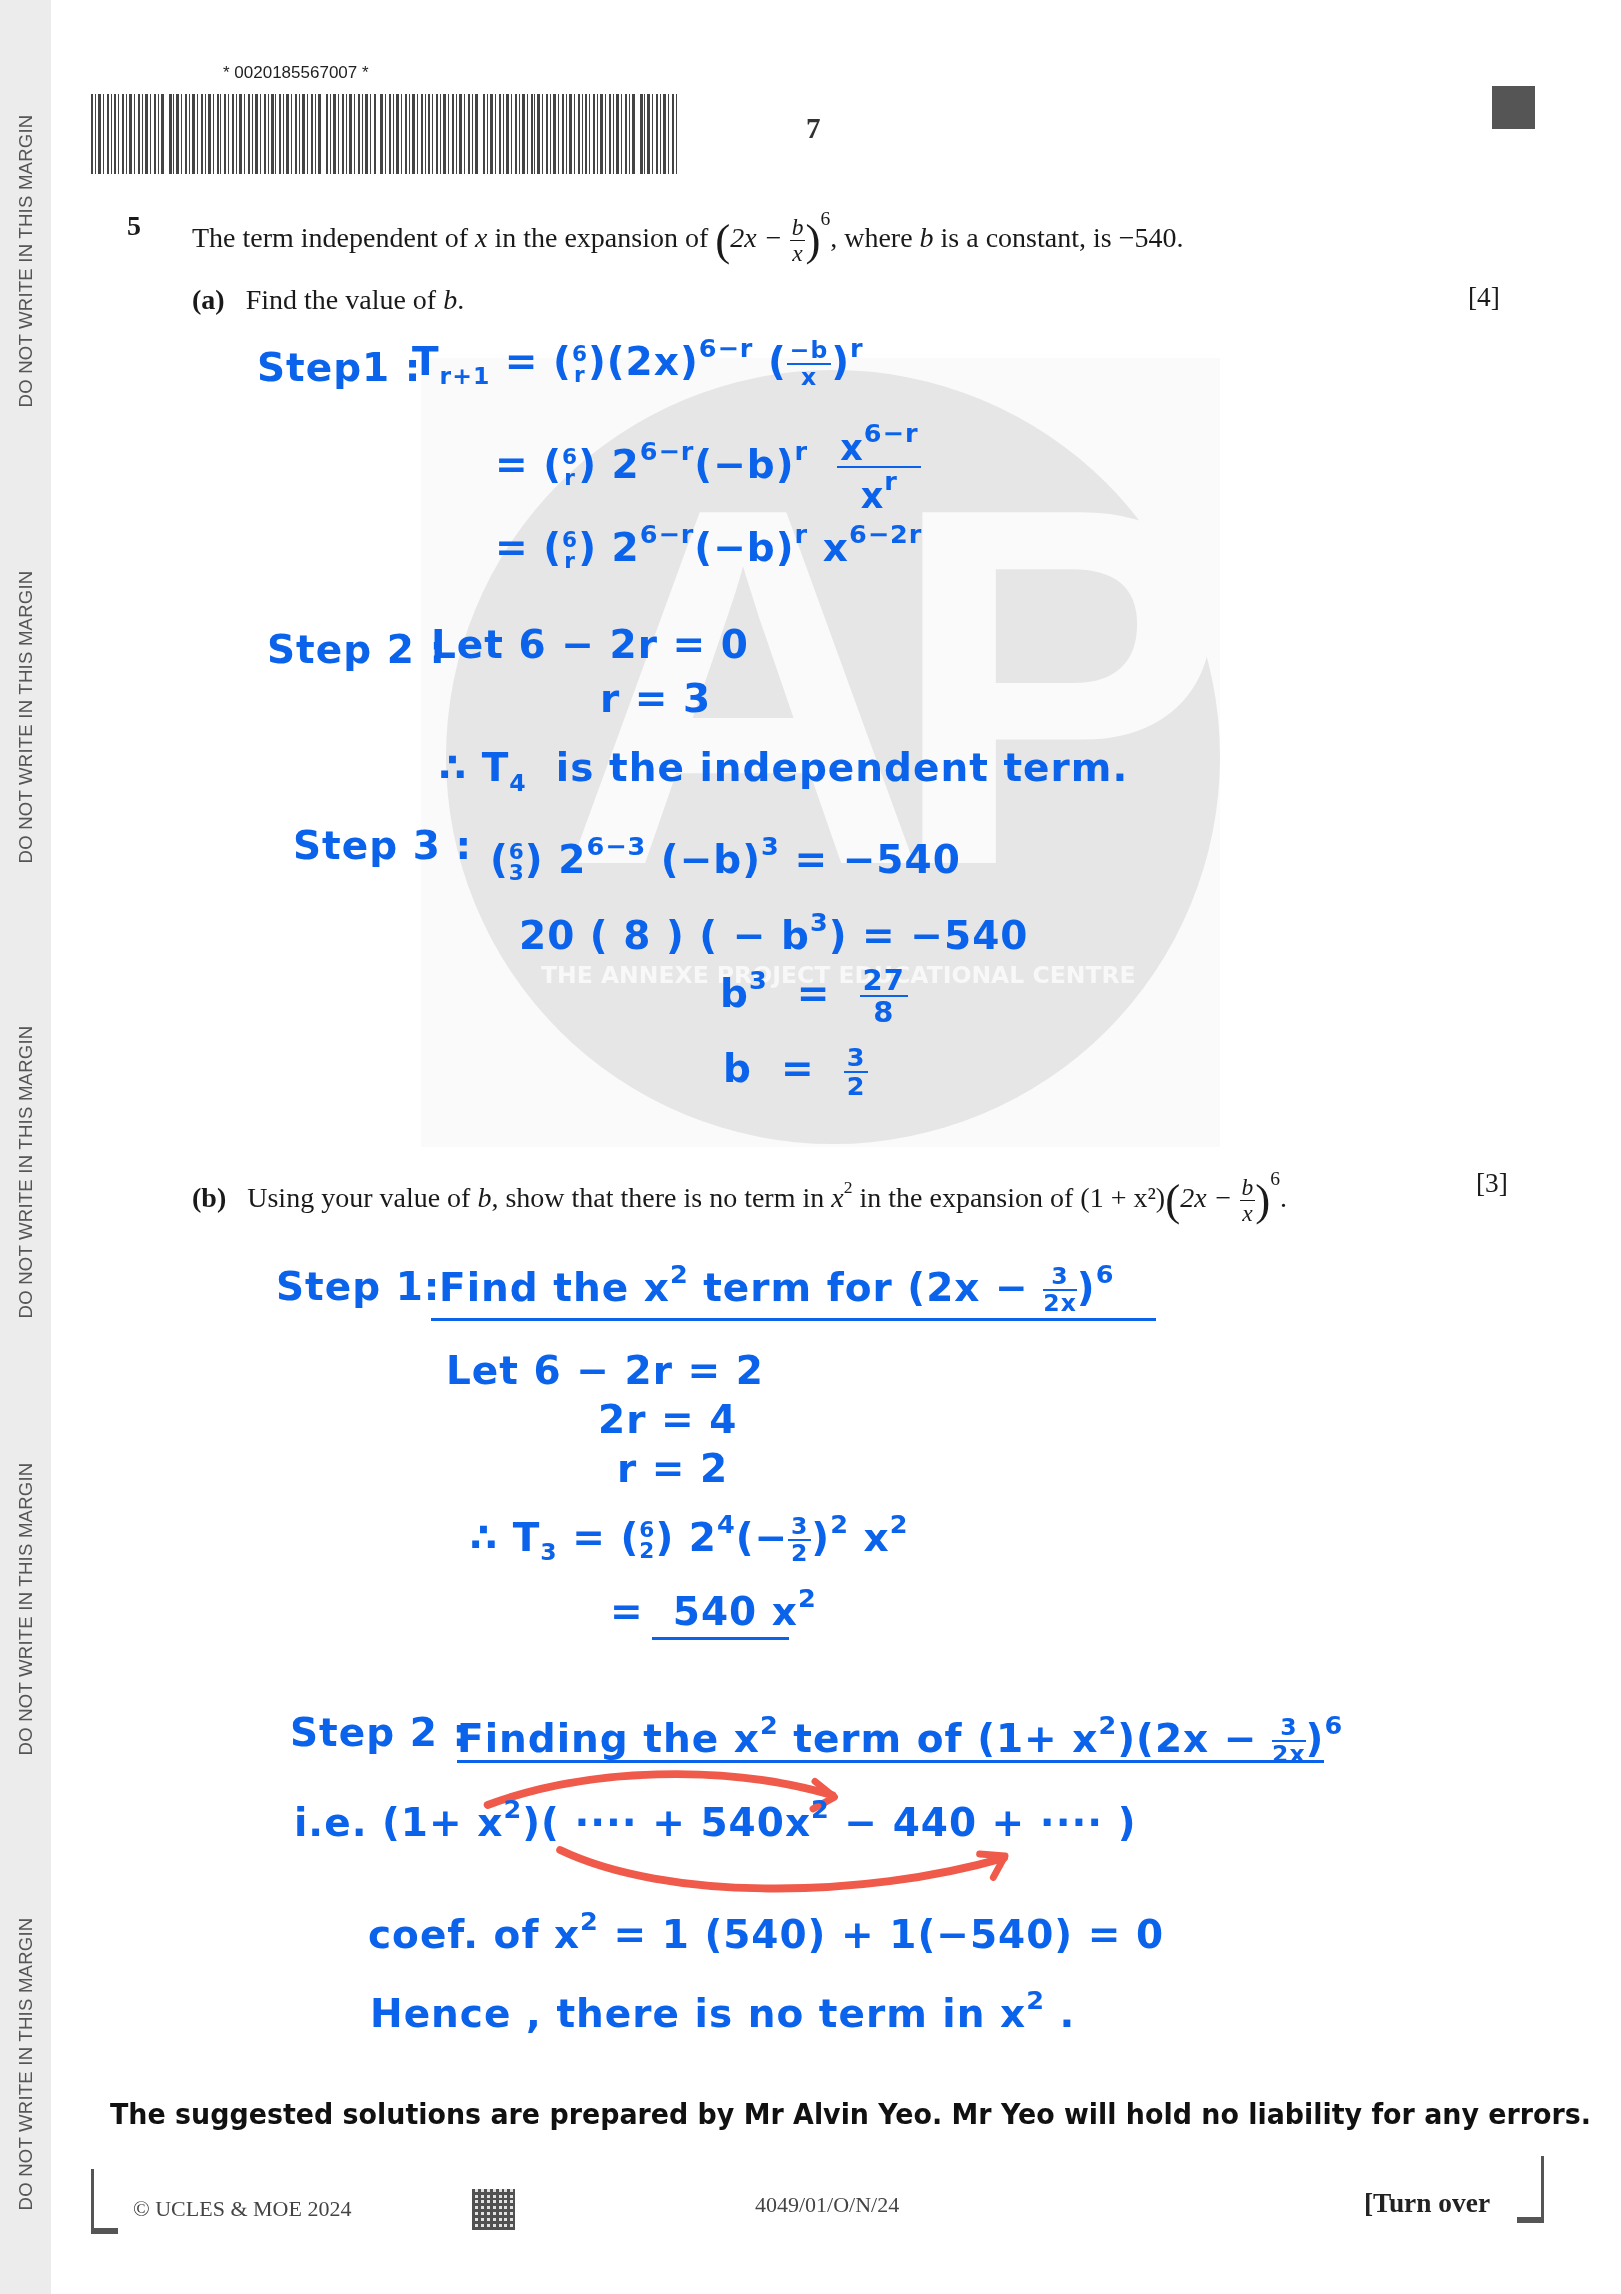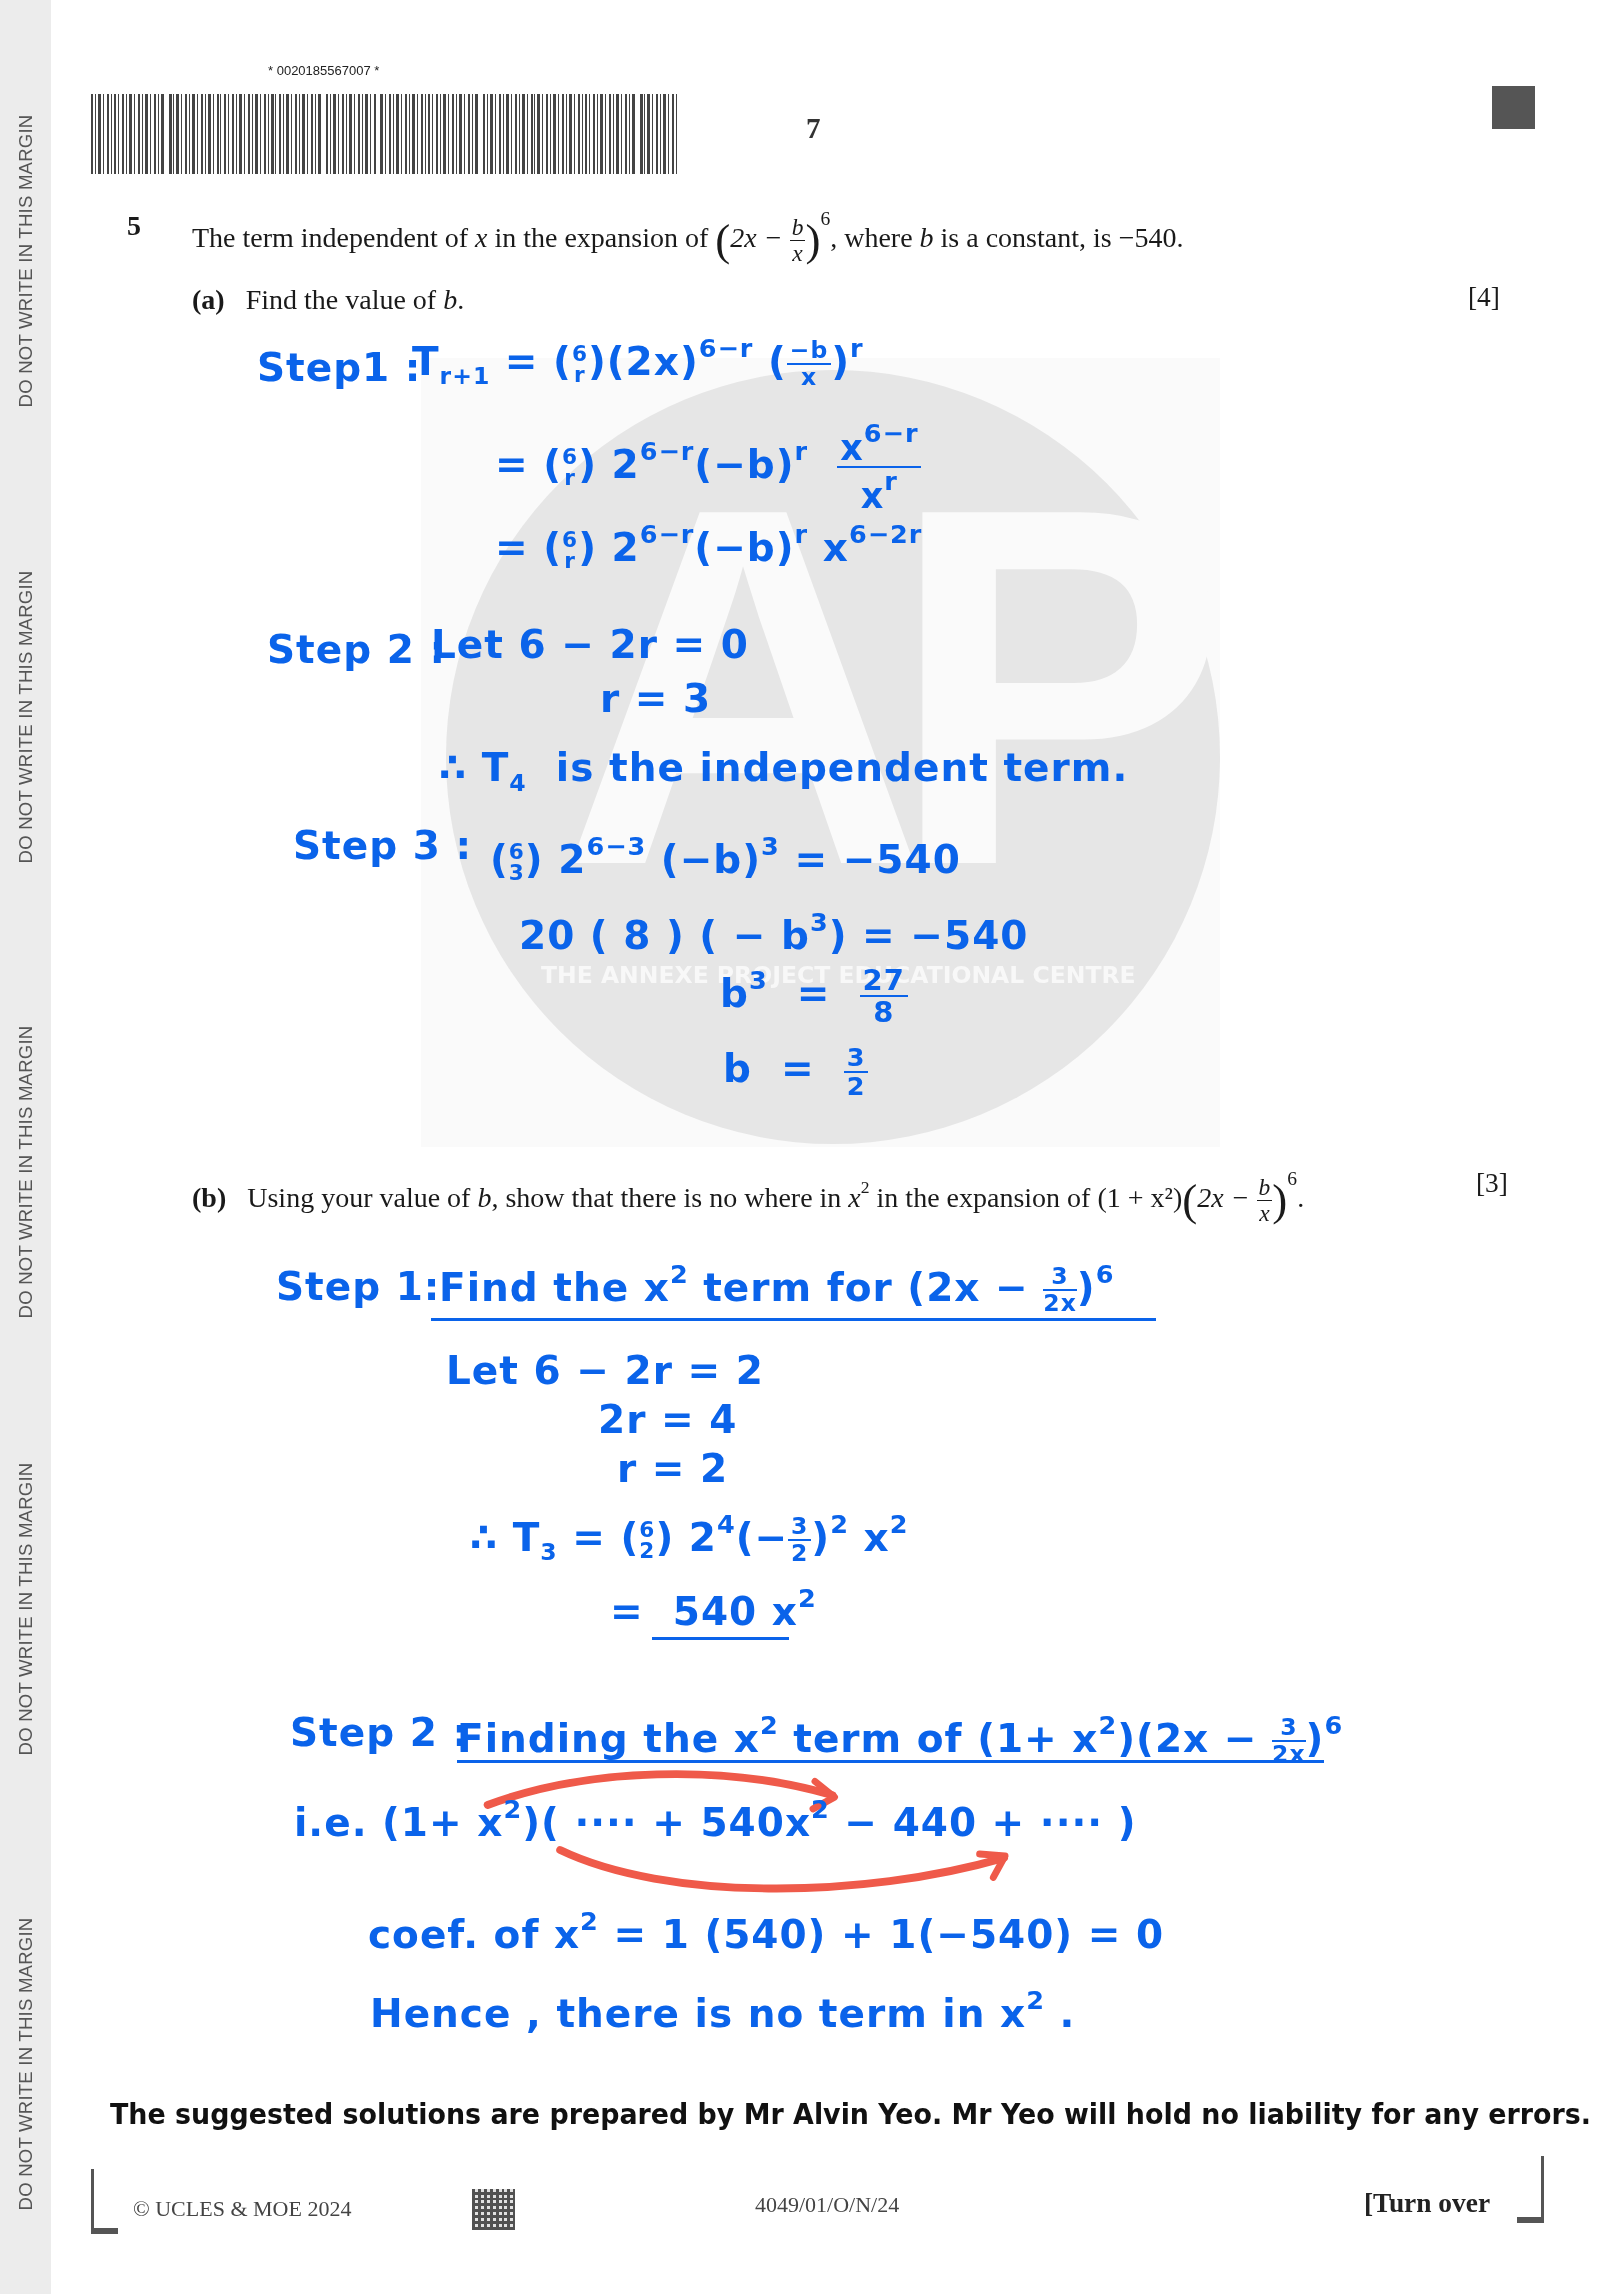--- a/index.html
+++ b/index.html
@@ -20,21 +20,21 @@
     position: absolute; left: 25.5px; width: 412px; margin-left: -206px;
     text-align: center; transform: rotate(-90deg);
     font-family: "Liberation Sans", "DejaVu Sans", sans-serif;
     font-size: 18.6px; color: #555; letter-spacing: 0.2px; white-space: nowrap;
   }
 
   
   .barcode-num {
     position: absolute; left: 223px; top: 63px;
     font-family: "Liberation Sans", "DejaVu Sans", sans-serif;
-    font-size: 13px; color: #222; margin-left: 45px;
+    font-size: 17px; color: #222;
   }
   .barcode {
     position: absolute; left: 91px; top: 94px; width: 588px; height: 80px;
     background: repeating-linear-gradient(90deg,
       #444 0px, #444 2px, #fff 2px, #fff 3.9px, #444 3.9px, #444 4.9px, #fff 4.9px, #fff 6.9px,
       #444 6.9px, #444 9.8px, #fff 9.8px, #fff 11.8px, #444 11.8px, #444 12.7px, #fff 12.7px, #fff 15.7px);
   }
   .page-no { position: absolute; left: 806px; top: 112px; font-size: 29px; font-weight: bold; color: #333; }
   .corner-square { position: absolute; left: 1492px; top: 86px; width: 43px; height: 43px; background: #555; }
 
@@ -174,21 +174,21 @@
   <span class="hfrac" style="font-size:29px;"><span class="n">27</span><span class="d">8</span></span>
 </div>
 <div class="hw" style="left:723px; top:1044px;">
   <span>b</span>
   &nbsp;<span>=</span>&nbsp;
   <span class="hfrac" style="font-size:25.5px;"><span class="n">3</span><span class="d">2</span></span>
 </div>
 
 <div class="abs" style="left:192px; top:1168px; font-size:28px; white-space:nowrap;">
   <span class="part-label">(b)</span>&nbsp;&nbsp;
-  <span>Using your value of </span><span class="it">b</span><span>, show that there is no where in </span><span class="it">x</span><span class="sup" style="vertical-align:13.7px;font-size:17.6px;">2</span><span> in the expansion of </span>
+  <span>Using your value of </span><span class="it">b</span><span>, show that there is no term in </span><span class="it">x</span><span class="sup" style="vertical-align:13.7px;font-size:17.6px;">2</span><span> in the expansion of </span>
   <span>(1 + x²)</span><span class="paren">(</span><span class="it">2x −</span>
   <span class="frac"><span class="num">b</span><span class="den">x</span></span><span class="paren">)</span><span class="sup">6</span><span>.</span>
 </div>
 <div class="marks" style="left:1476px; top:1168px;">[3]</div>
 
 <div class="hw" style="left:276px; top:1264px;">Step 1:</div>
 <div class="hw" style="left:439px; top:1259px;">
   <span>Find  the  x</span><span class="sup">2</span><span>  term  for  (2x  −</span>
   <span class="hfrac"><span class="n">3</span><span class="d">2x</span></span>)<span class="sup">6</span>
 </div>

